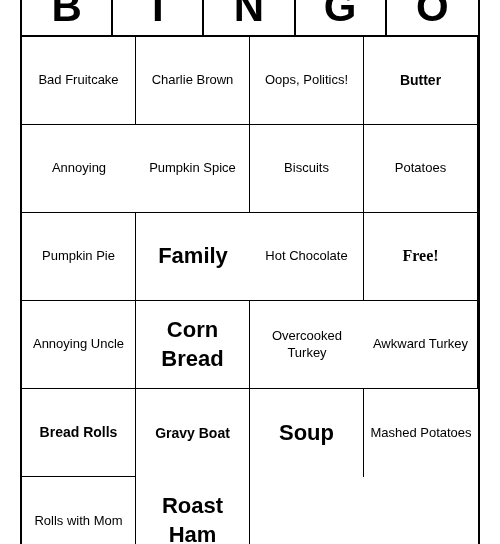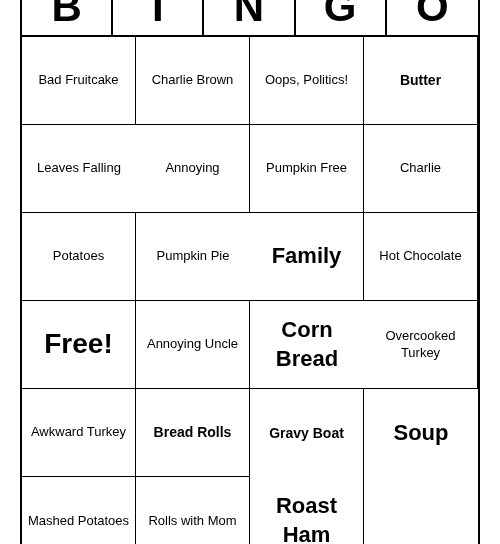--- a/index.html
+++ b/index.html
@@ -73,44 +73,44 @@
       font-size: 22px;
       font-weight: bold;
     }
 
     .bingo-cell.medium-text {
       font-size: 14px;
       font-weight: bold;
     }
 
     .bingo-cell.free {
-      font-size: 28px;
+      font-size: 16px;
       font-weight: bold;
+      font-family: Liberation Serif, serif;
     }
   </style>
 </head>
 <body>
 
 <div class="bingo-card">
   <div class="bingo-header">
   <div class="bingo-letter">B</div>
       <div class="bingo-letter">I</div>
       <div class="bingo-letter">N</div>
       <div class="bingo-letter">G</div>
       <div class="bingo-letter">O</div>
     </div>
   <div class="bingo-grid">
   <div class="bingo-cell">Bad Fruitcake</div>
       <div class="bingo-cell">Charlie Brown</div>
       <div class="bingo-cell">Oops, Politics!</div>
       <div class="bingo-cell medium-text">Butter</div>
-      <div class="bingo-cell">Leaves Falling</div>
       <div class="bingo-cell">Annoying</div>
-      <div class="bingo-cell">Pumpkin Free</div>
-      <div class="bingo-cell">Charlie</div>
+      <div class="bingo-cell">Pumpkin Spice</div>
+      <div class="bingo-cell">Biscuits</div>
       <div class="bingo-cell">Potatoes</div>
       <div class="bingo-cell">Pumpkin Pie</div>
       <div class="bingo-cell large-text">Family</div>
       <div class="bingo-cell">Hot Chocolate</div>
       <div class="bingo-cell free">Free!</div>
       <div class="bingo-cell">Annoying Uncle</div>
       <div class="bingo-cell large-text">Corn Bread</div>
       <div class="bingo-cell">Overcooked Turkey</div>
       <div class="bingo-cell">Awkward Turkey</div>
       <div class="bingo-cell medium-text">Bread Rolls</div>

